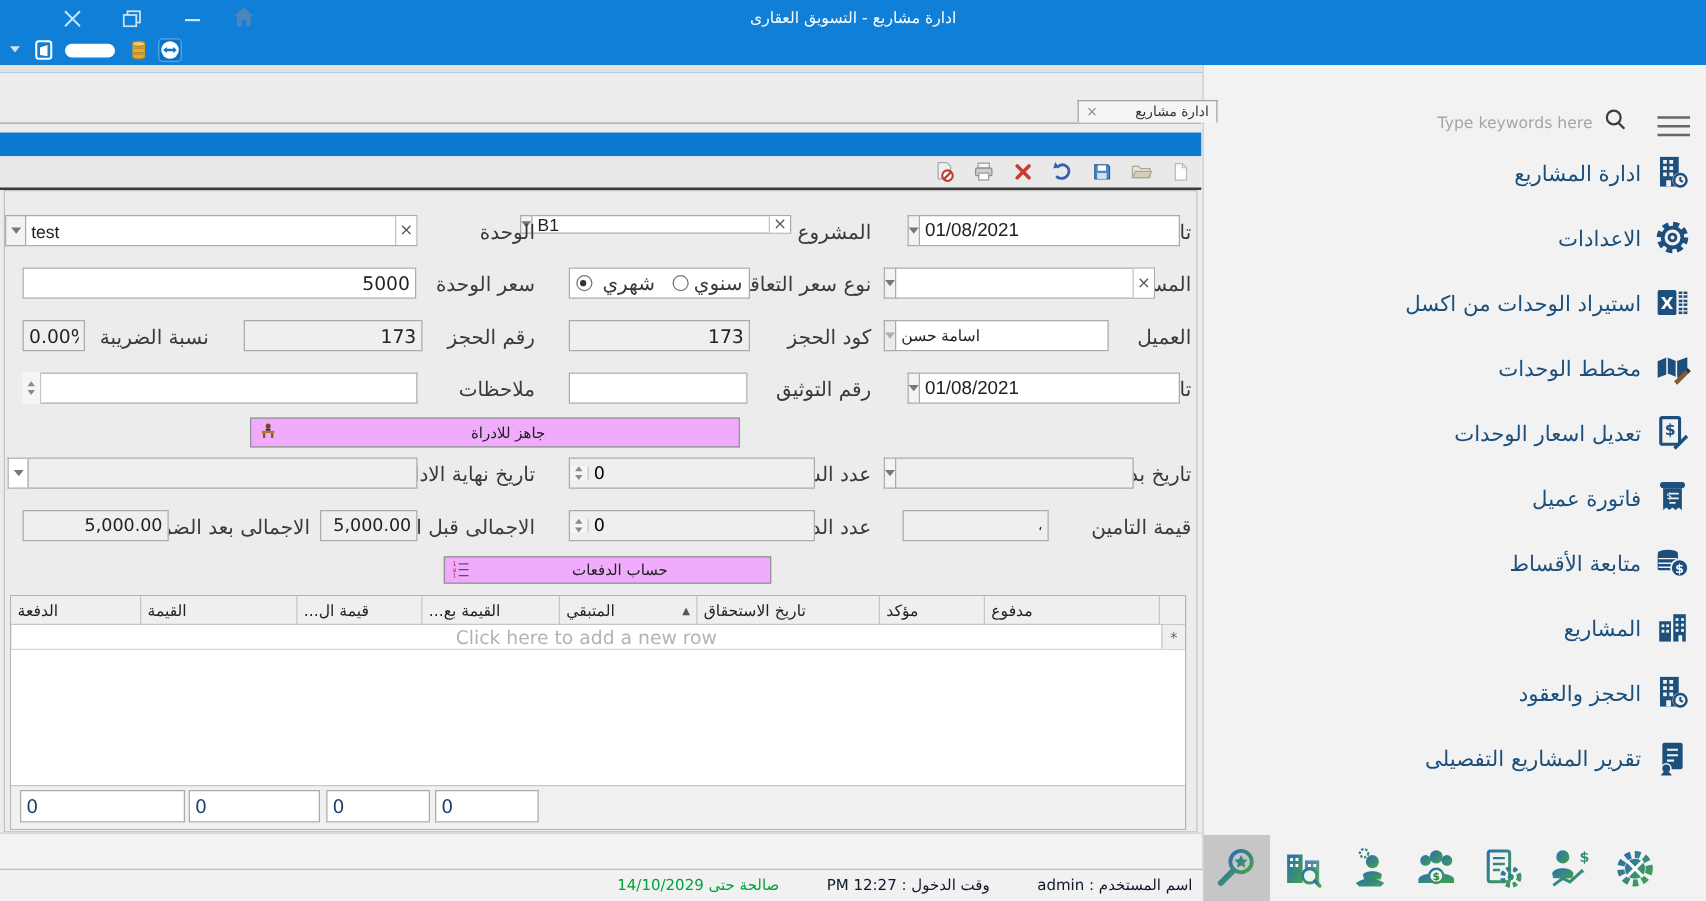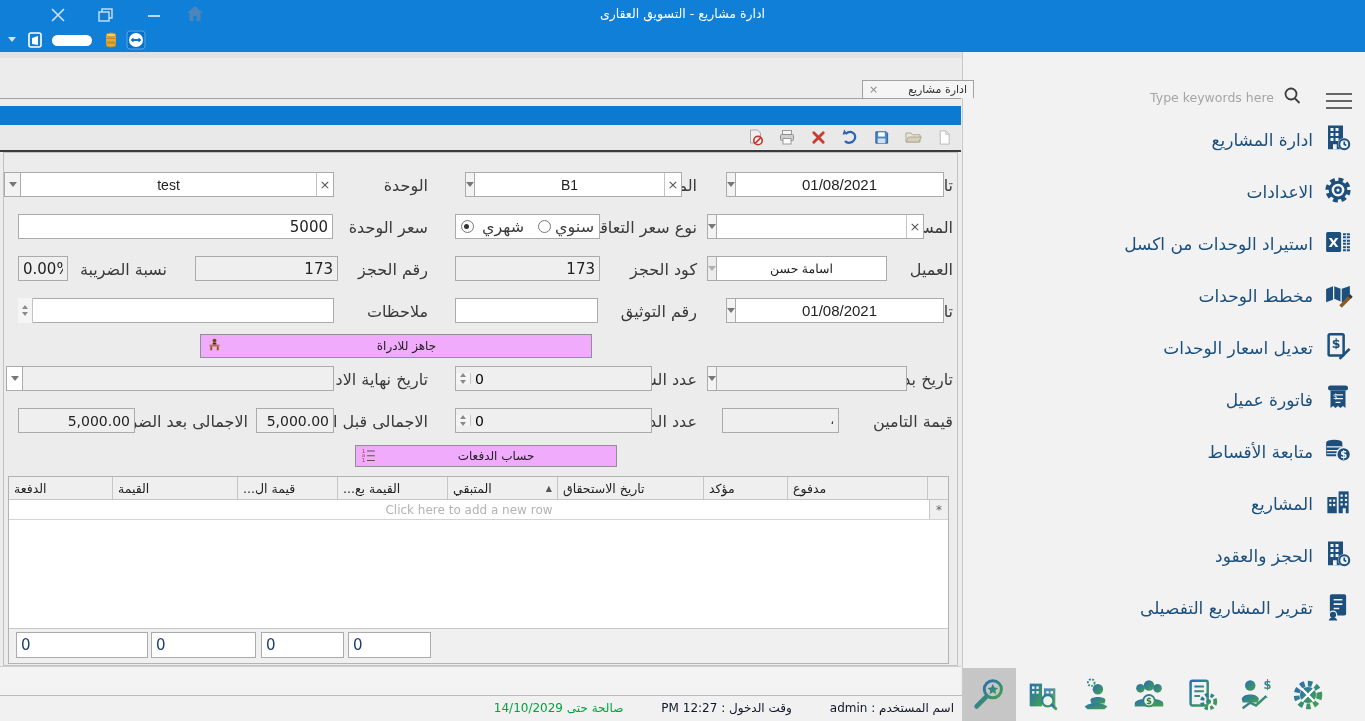--- a/index.html
+++ b/index.html
@@ -28,21 +28,21 @@
   .ftoolbar{left:0;top:45px;width:961px;height:25px;background:#e9e9e9;border-bottom:2px solid #3c3c3c;}
   .ficons{position:absolute;right:8px;top:3px;display:flex;gap:14px;align-items:center;}
   .formframe{left:3px;top:72px;width:953px;height:512px;border:1px solid #c2c2c2;pointer-events:none;}
   .lbl{font-size:16px;color:#3a3a3a;white-space:nowrap;}
   .inp{position:absolute;border:1px solid #ababab;background:#fff;font-size:14px;color:#222;
        font-family:"DejaVu Sans",sans-serif;padding:0 4px;box-sizing:border-box;}
   .inp.dis{background:#efefef;}
   .combo{position:absolute;display:flex;box-sizing:border-box;}
   .cbox{flex:1;border:1px solid #ababab;background:#fff;display:flex;align-items:center;box-sizing:border-box;}
   .cbox.dis{background:#efefef;}
-  .cval{flex:1;text-align:center;font-size:14px;color:#222;padding:0 4px;overflow:hidden;white-space:nowrap;}
+  .cval{flex:1;text-align:left;font-size:14px;color:#222;padding:0 4px;overflow:hidden;white-space:nowrap;}
   .clr{width:16px;align-self:stretch;border-left:1px solid #c4c4c4;color:#555;font-size:13px;
        display:flex;align-items:center;justify-content:center;cursor:pointer;background:#fff;}
   .drop{width:15px;border:1px solid #ababab;border-right:none;background:#f3f3f3;display:flex;align-items:center;justify-content:center;cursor:pointer;}
   .tri{width:0;height:0;border-left:4px solid transparent;border-right:4px solid transparent;border-top:5px solid #777;}
   .spin{width:14px;border-right:1px solid #c4c4c4;display:flex;flex-direction:column;align-items:center;justify-content:center;gap:3px;background:#f5f5f5;}
   .tu{width:0;height:0;border-left:3.5px solid transparent;border-right:3.5px solid transparent;border-bottom:4px solid #8a8a8a;}
   .td{width:0;height:0;border-left:3.5px solid transparent;border-right:3.5px solid transparent;border-top:4px solid #8a8a8a;}
   .btn{position:absolute;background:#f0abfc;border:1px solid #909090;display:flex;align-items:center;font-size:12px;color:#222;cursor:pointer;}
   .radio{width:11px;height:11px;border-radius:50%;border:1px solid #777;background:#fff;display:inline-block;position:relative;}
   .radio.on::after{content:"";position:absolute;left:2.5px;top:2.5px;width:5px;height:5px;border-radius:50%;background:#333;}
@@ -387,21 +387,21 @@
   <span class="abs lbl" style="right:8px;top:96px">تاريخ الحجز</span>
   <div class="combo" style="left:726px;top:92px;width:113px;height:25px">
     <div class="drop">
         <div class="tri"></div>
       </div>
     <div class="cbox">
         <input class="cval" style="border: none; background: none; font-size: 15px;" value="01/08/2021">
       </div>
   </div>
   <span class="abs lbl" style="right:264px;top:96px">المشروع</span>
-  <div class="combo" style="left:465px;top:92px;width:160px;height:25px">
+  <div class="combo" style="left:416px;top:92px;width:160px;height:15px">
     <div class="drop">
         <div class="tri"></div>
       </div>
     <div class="cbox">
         <input class="cval" style="border: none; background: none;" value="B1">
       <span class="clr">×</span>
       </div>
   </div>
   <span class="abs lbl" style="right:533px;top:96px">الوحدة</span>
   <div class="combo" style="left:4px;top:92px;width:330px;height:25px">
@@ -556,21 +556,21 @@
       <div class="gh" style="width:110px;justify-content:space-between">
         <span style="font-size:8px;color:#555;direction:ltr">▲</span>
         <span>المتبقي</span>
         </div>
       <div class="gh" style="width:146px">تاريخ الاستحقاق</div>
       <div class="gh" style="width:84px">مؤكد</div>
       <div class="gh" style="width:140px">مدفوع</div>
       <div class="gh" style="width:18px;border-right:none;background:#efefef"></div>
     </div>
     <div class="gaddrow">
-      <div style="flex:1;display:flex;align-items:center;justify-content:center;color:#b3b3b3;font-size:12px">Click here to add a new row</div>
+      <div style="flex:1;display:flex;align-items:center;justify-content:center;color:#b3b3b3;font-size:15px">Click here to add a new row</div>
       <div class="gstar">*</div>
     </div>
     <div style="height:113px;background:#fff"></div>
     <div class="gsummary">
       <input class="inp" style="left: 7px; top: 3px; width: 132px; height: 26px; font-size: 15px; color: rgb(28, 63, 110);" value="0">
       <input class="inp" style="left: 142px; top: 3px; width: 105px; height: 26px; font-size: 15px; color: rgb(28, 63, 110);" value="0">
       <input class="inp" style="left: 252px; top: 3px; width: 83px; height: 26px; font-size: 15px; color: rgb(28, 63, 110);" value="0">
       <input class="inp" style="left: 339px; top: 3px; width: 83px; height: 26px; font-size: 15px; color: rgb(28, 63, 110);" value="0">
     </div>
   </div>

